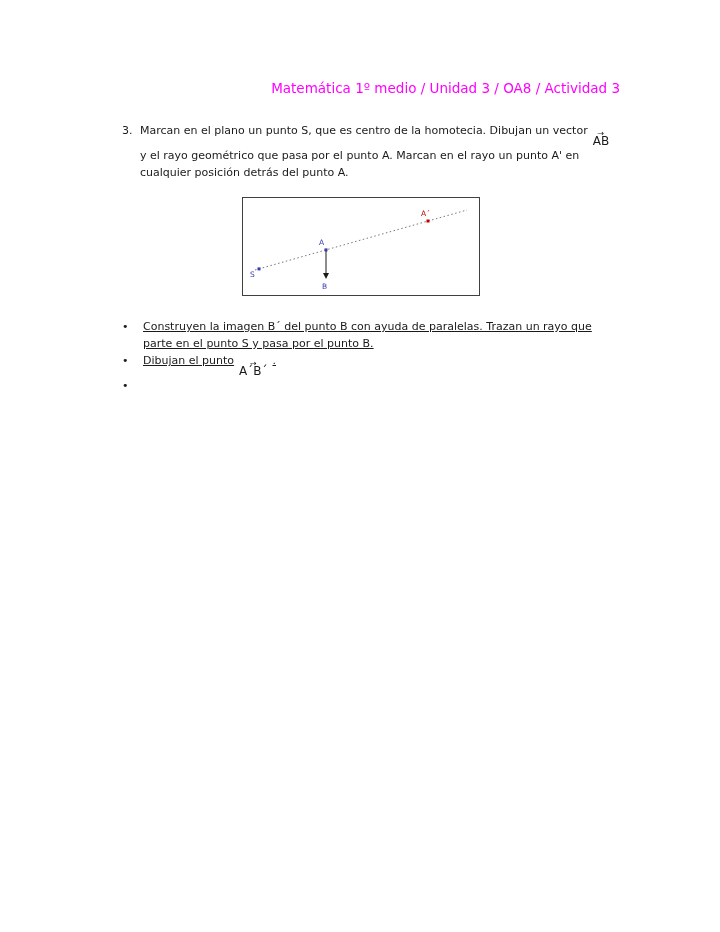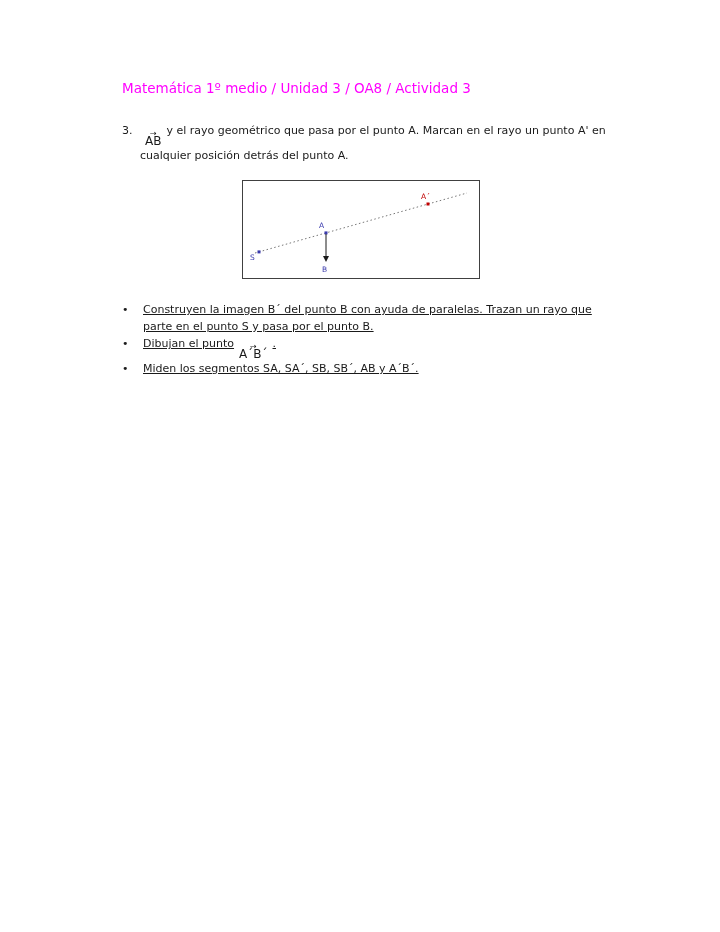--- a/index.html
+++ b/index.html
@@ -13,21 +13,21 @@
   .page {
     box-sizing: border-box;
     width: 720px; height: 932px;
     padding: 80px 100px 0 122px;
   }
   .title {
     margin: 0 0 26px 0;
     font-size: 13.5px;
     font-weight: normal;
     color: #ff00ff;
-    text-align: left;
+    text-align: right;
   }
   .item { display: flex; align-items: flex-start; }
   .item-num { flex: 0 0 18px; font-size: 11px; line-height: 17px; }
   .item-text { margin: 0; font-size: 11px; line-height: 17px; max-width: 480px; }
 
   .vec {
     display: inline-flex; flex-direction: column; align-items: center;
     vertical-align: -2px; line-height: 1; margin: 0 5px;
   }
   .vec-arrow { font-size: 8px; height: 5px; line-height: 5px; }
@@ -50,21 +50,21 @@
 </style>
 </head>
 <body>
 
 <div class="page">
 
   <h1 class="title">Matemática 1º medio / Unidad 3 / OA8 / Actividad 3</h1>
 
   <div class="item">
     <span class="item-num">3.</span>
-    <p class="item-text"><span class="vec">
+    <p class="item-text"><span>Marcan en el plano un punto S, que es centro de la homotecia. Dibujan un vector</span><span class="vec">
           <span class="vec-arrow">→</span>
           <span class="vec-label">AB</span>
         </span><span>y el rayo geométrico que pasa por el punto A. Marcan en el rayo un punto A' en cualquier posición detrás del punto A.</span></p>
   </div>
 
   <div class="figure">
     <svg width="236" height="97" viewBox="0 0 236 97">
       <line x1="12" y1="72" x2="224" y2="12" stroke-width="1" stroke-dasharray="1.5,2.5" stroke="#777777"></line>
 
       <rect x="14.5" y="69.4" width="3" height="3" fill="#3a3aad"></rect>
@@ -92,18 +92,17 @@
     <div class="bullet-row">
       <span class="bullet-marker">•</span>
       <p class="bullet-text"><span>Dibujan el punto</span><span class="vec">
             <span class="vec-arrow">→</span>
             <span class="vec-label">A´B´</span>
           </span><span>.</span></p>
     </div>
 
     <div class="bullet-row">
       <span class="bullet-marker">•</span>
-      <p class="bullet-text">Miden los segmentos SA, SA´, SB, SB´, AB y A´B´.</p>
     </div>
 
   </div>
 
 </div>
 
 </body></html>

